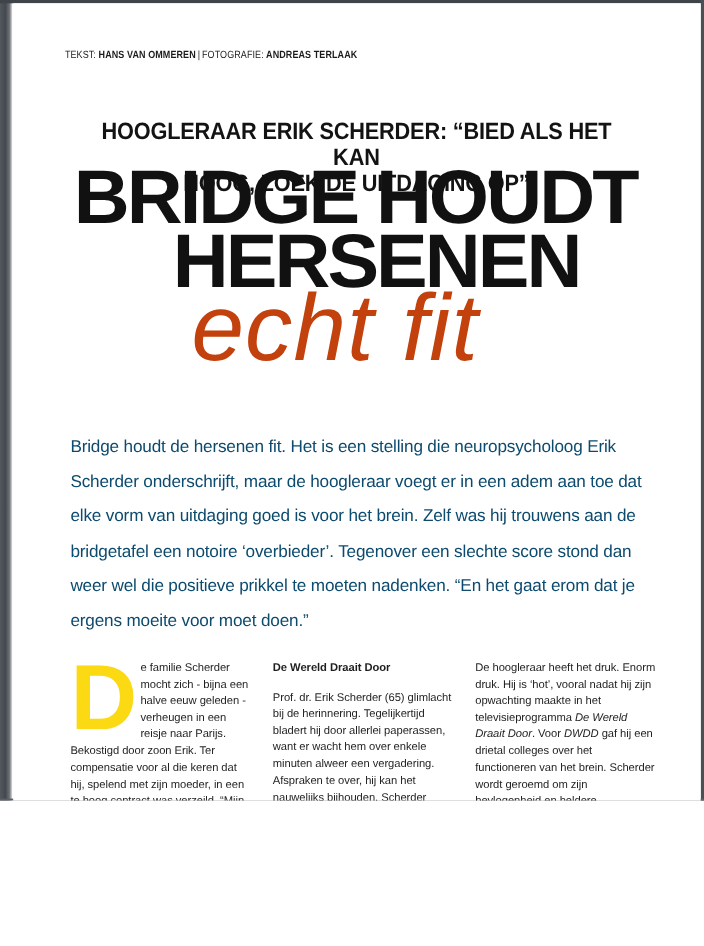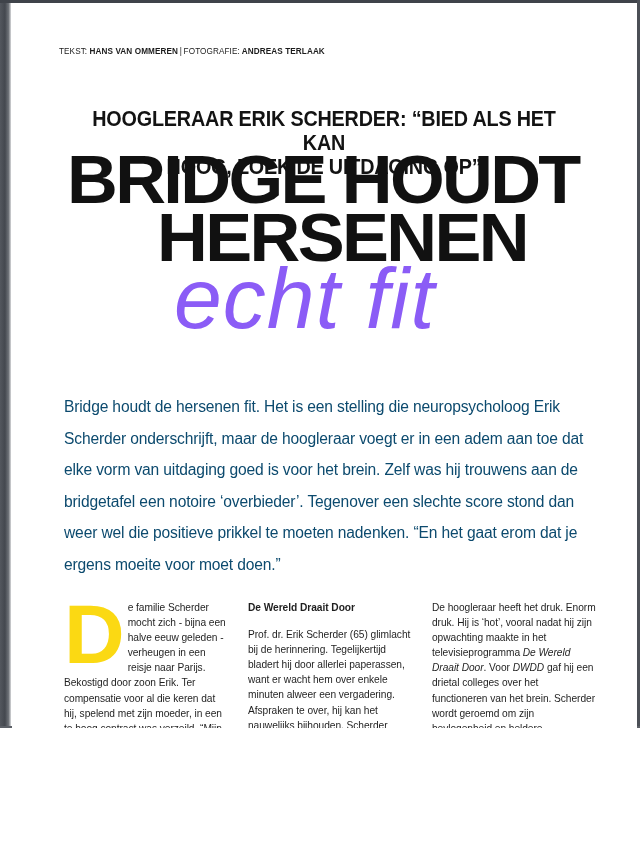--- a/index.html
+++ b/index.html
@@ -119,21 +119,21 @@
     position: absolute;
     top: 62px;
     left: 125px;
     transform: scaleX(1.02);
     transform-origin: left top;
   }
   .hl-script {
     position: absolute;
     top: 112px;
     left: 142px;
-    color: #8b5cf6;
+    color: #c2410c;
     font-family: "Liberation Sans", sans-serif;
     font-style: italic;
     font-weight: 400;
     font-size: 86px;
     line-height: 86px;
     letter-spacing: 1px;
     white-space: nowrap;
     text-align: right;
   }
 

